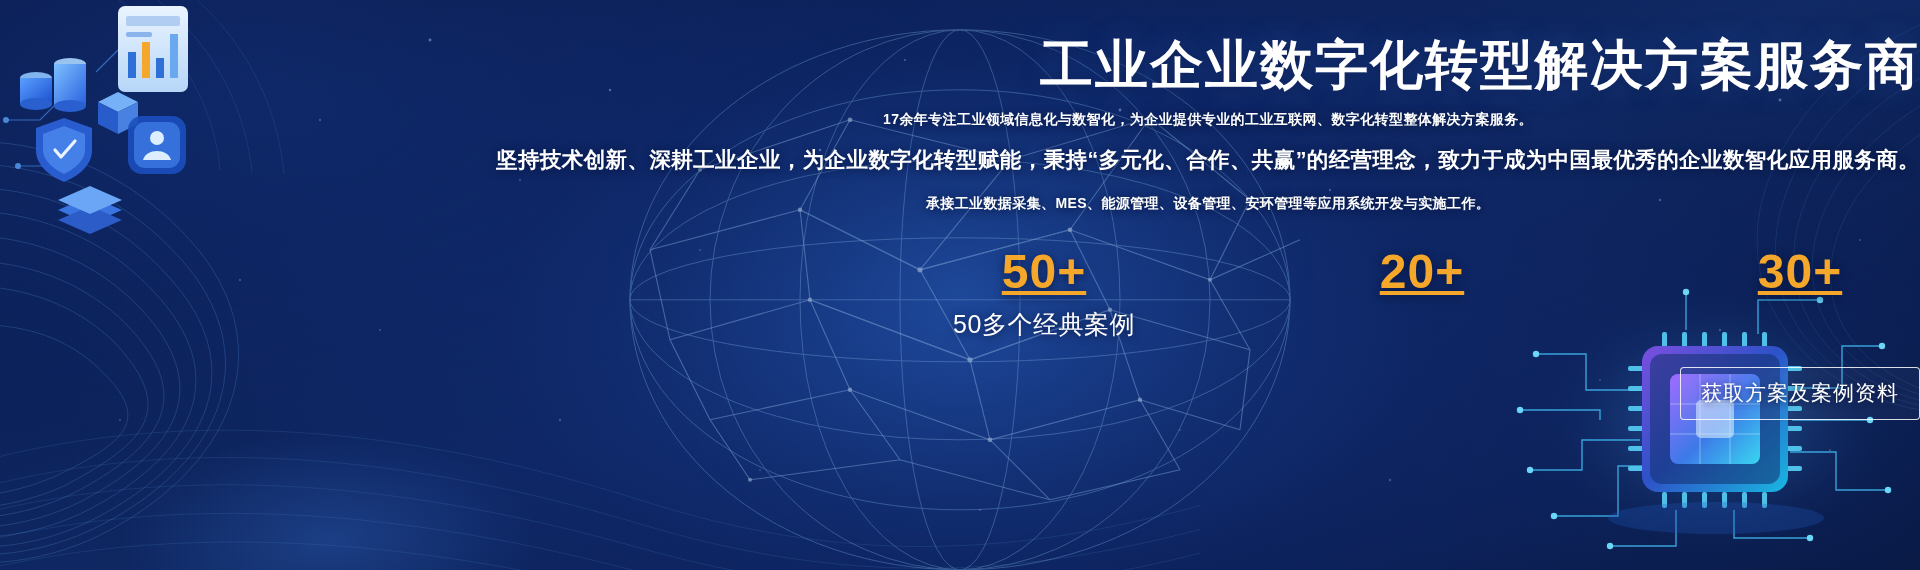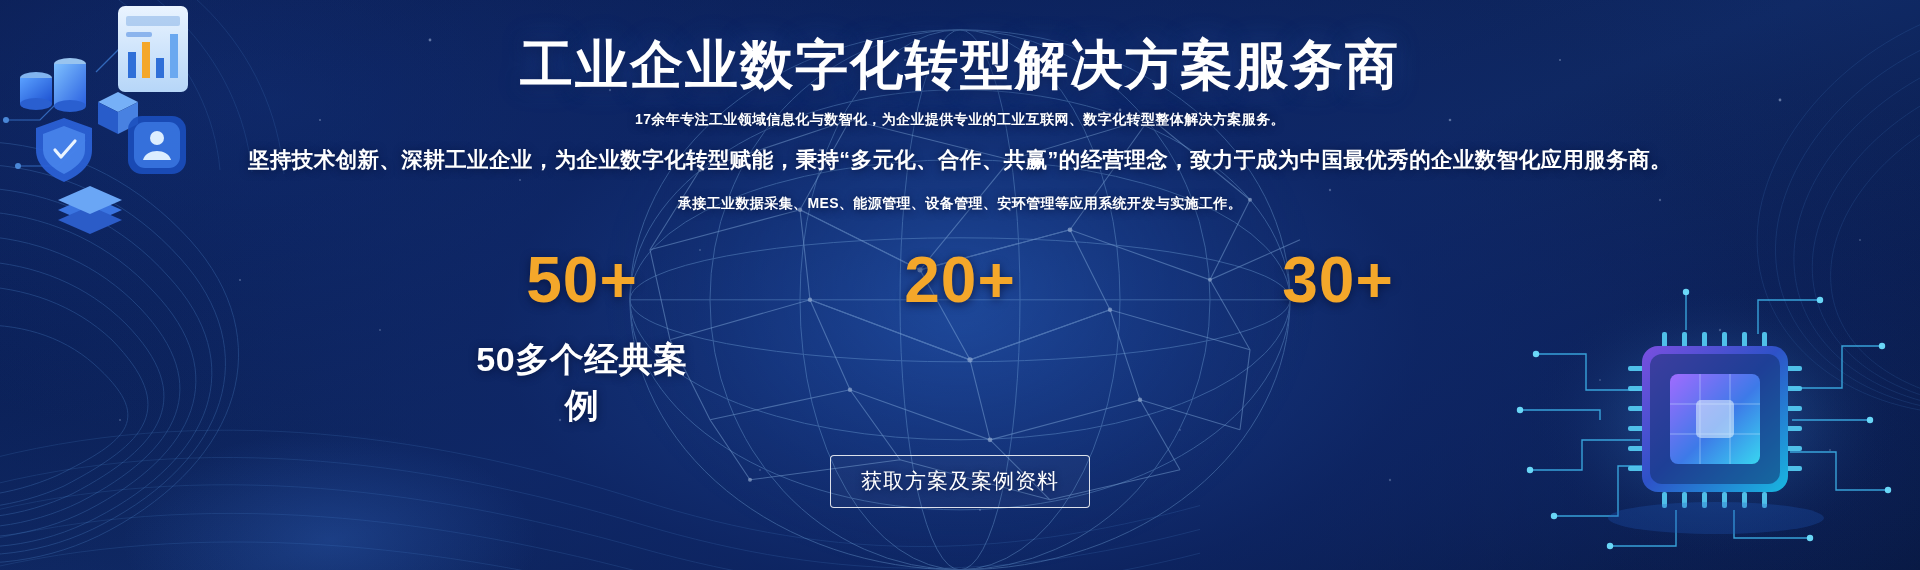--- a/index.html
+++ b/index.html
@@ -58,21 +58,21 @@
   }
 
   
   .content {
     position: relative;
     z-index: 10;
     width: 1920px;
     height: 570px;
     display: flex;
     flex-direction: column;
-    align-items: center;
+    align-items: flex-end;
     padding-top: 36px;
   }
 
   .title {
     font-size: 53px;
     font-weight: bold;
     color: #ffffff;
     letter-spacing: 2px;
     line-height: 1.1;
     text-shadow: 0 2px 14px rgba(10,24,70,.85), 0 0 26px rgba(70,140,255,.35);
@@ -96,40 +96,41 @@
   .sub-line.wide { font-size: 21.5px; }
 
   .stats {
     margin-top: 14px;
     display: flex;
     justify-content: center;
     gap: 138px;
   }
   .stat { text-align: center; width: 240px; }
   .stat-num {
-    font-size: 64px;
+    font-size: 48px;
     font-weight: bold;
     color: #f4a72a;
     line-height: 1;
     letter-spacing: 1px;
     text-shadow: 0 2px 10px rgba(6,18,58,.8);
+    text-decoration: underline;
   }
   .stat-label {
-    margin-top: 25px;
-    font-size: 34px;
-    font-weight: bold;
+    margin-top: 12px;
+    font-size: 25px;
+    font-weight: normal;
     color: #ffffff;
     letter-spacing: .5px;
     text-shadow: 0 1px 8px rgba(6,18,58,.9);
   }
 
   .cta-wrap { margin-top: 26px; }
   .cta {
     display: inline-block;
-    padding: 11px 30px 12px;
+    padding: 11px 20px 12px;
     border: 1px solid rgba(255,255,255,.85);
     border-radius: 4px;
     background: rgba(255,255,255,.03);
     color: #ffffff;
     font-size: 21px;
     font-weight: normal;
     letter-spacing: 1px;
     cursor: pointer;
     text-shadow: 0 1px 6px rgba(6,18,58,.8);
   }

